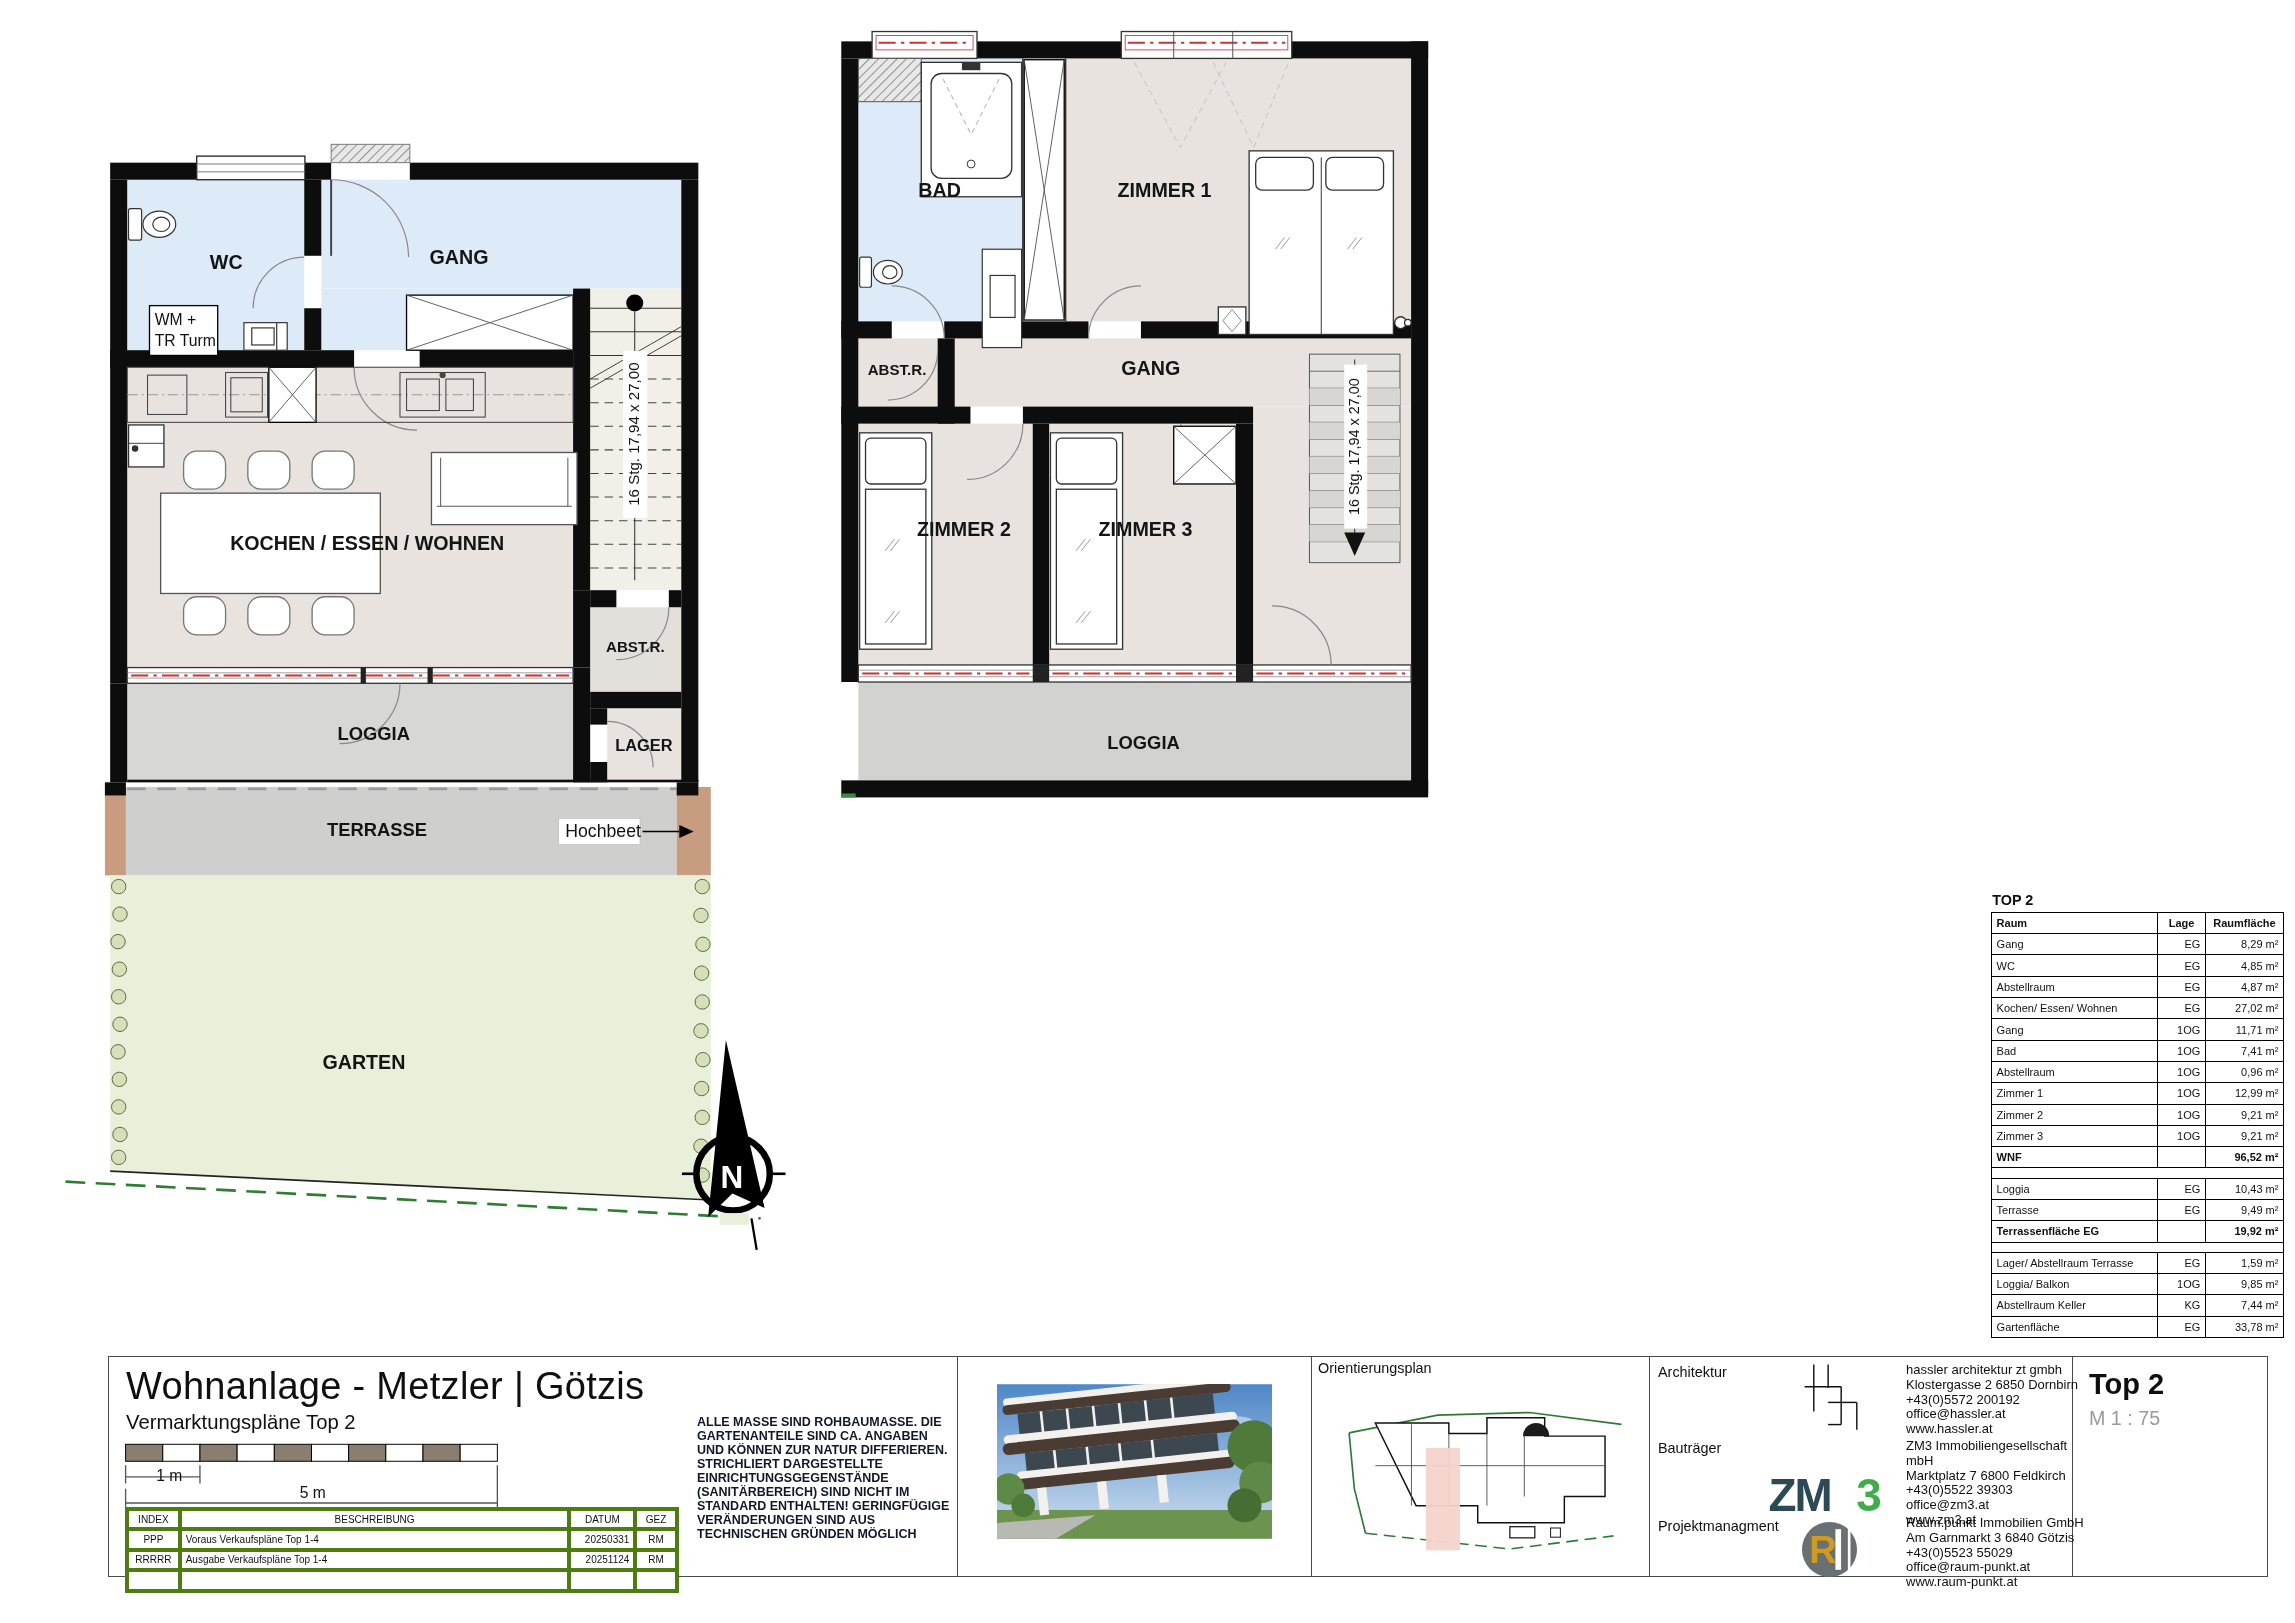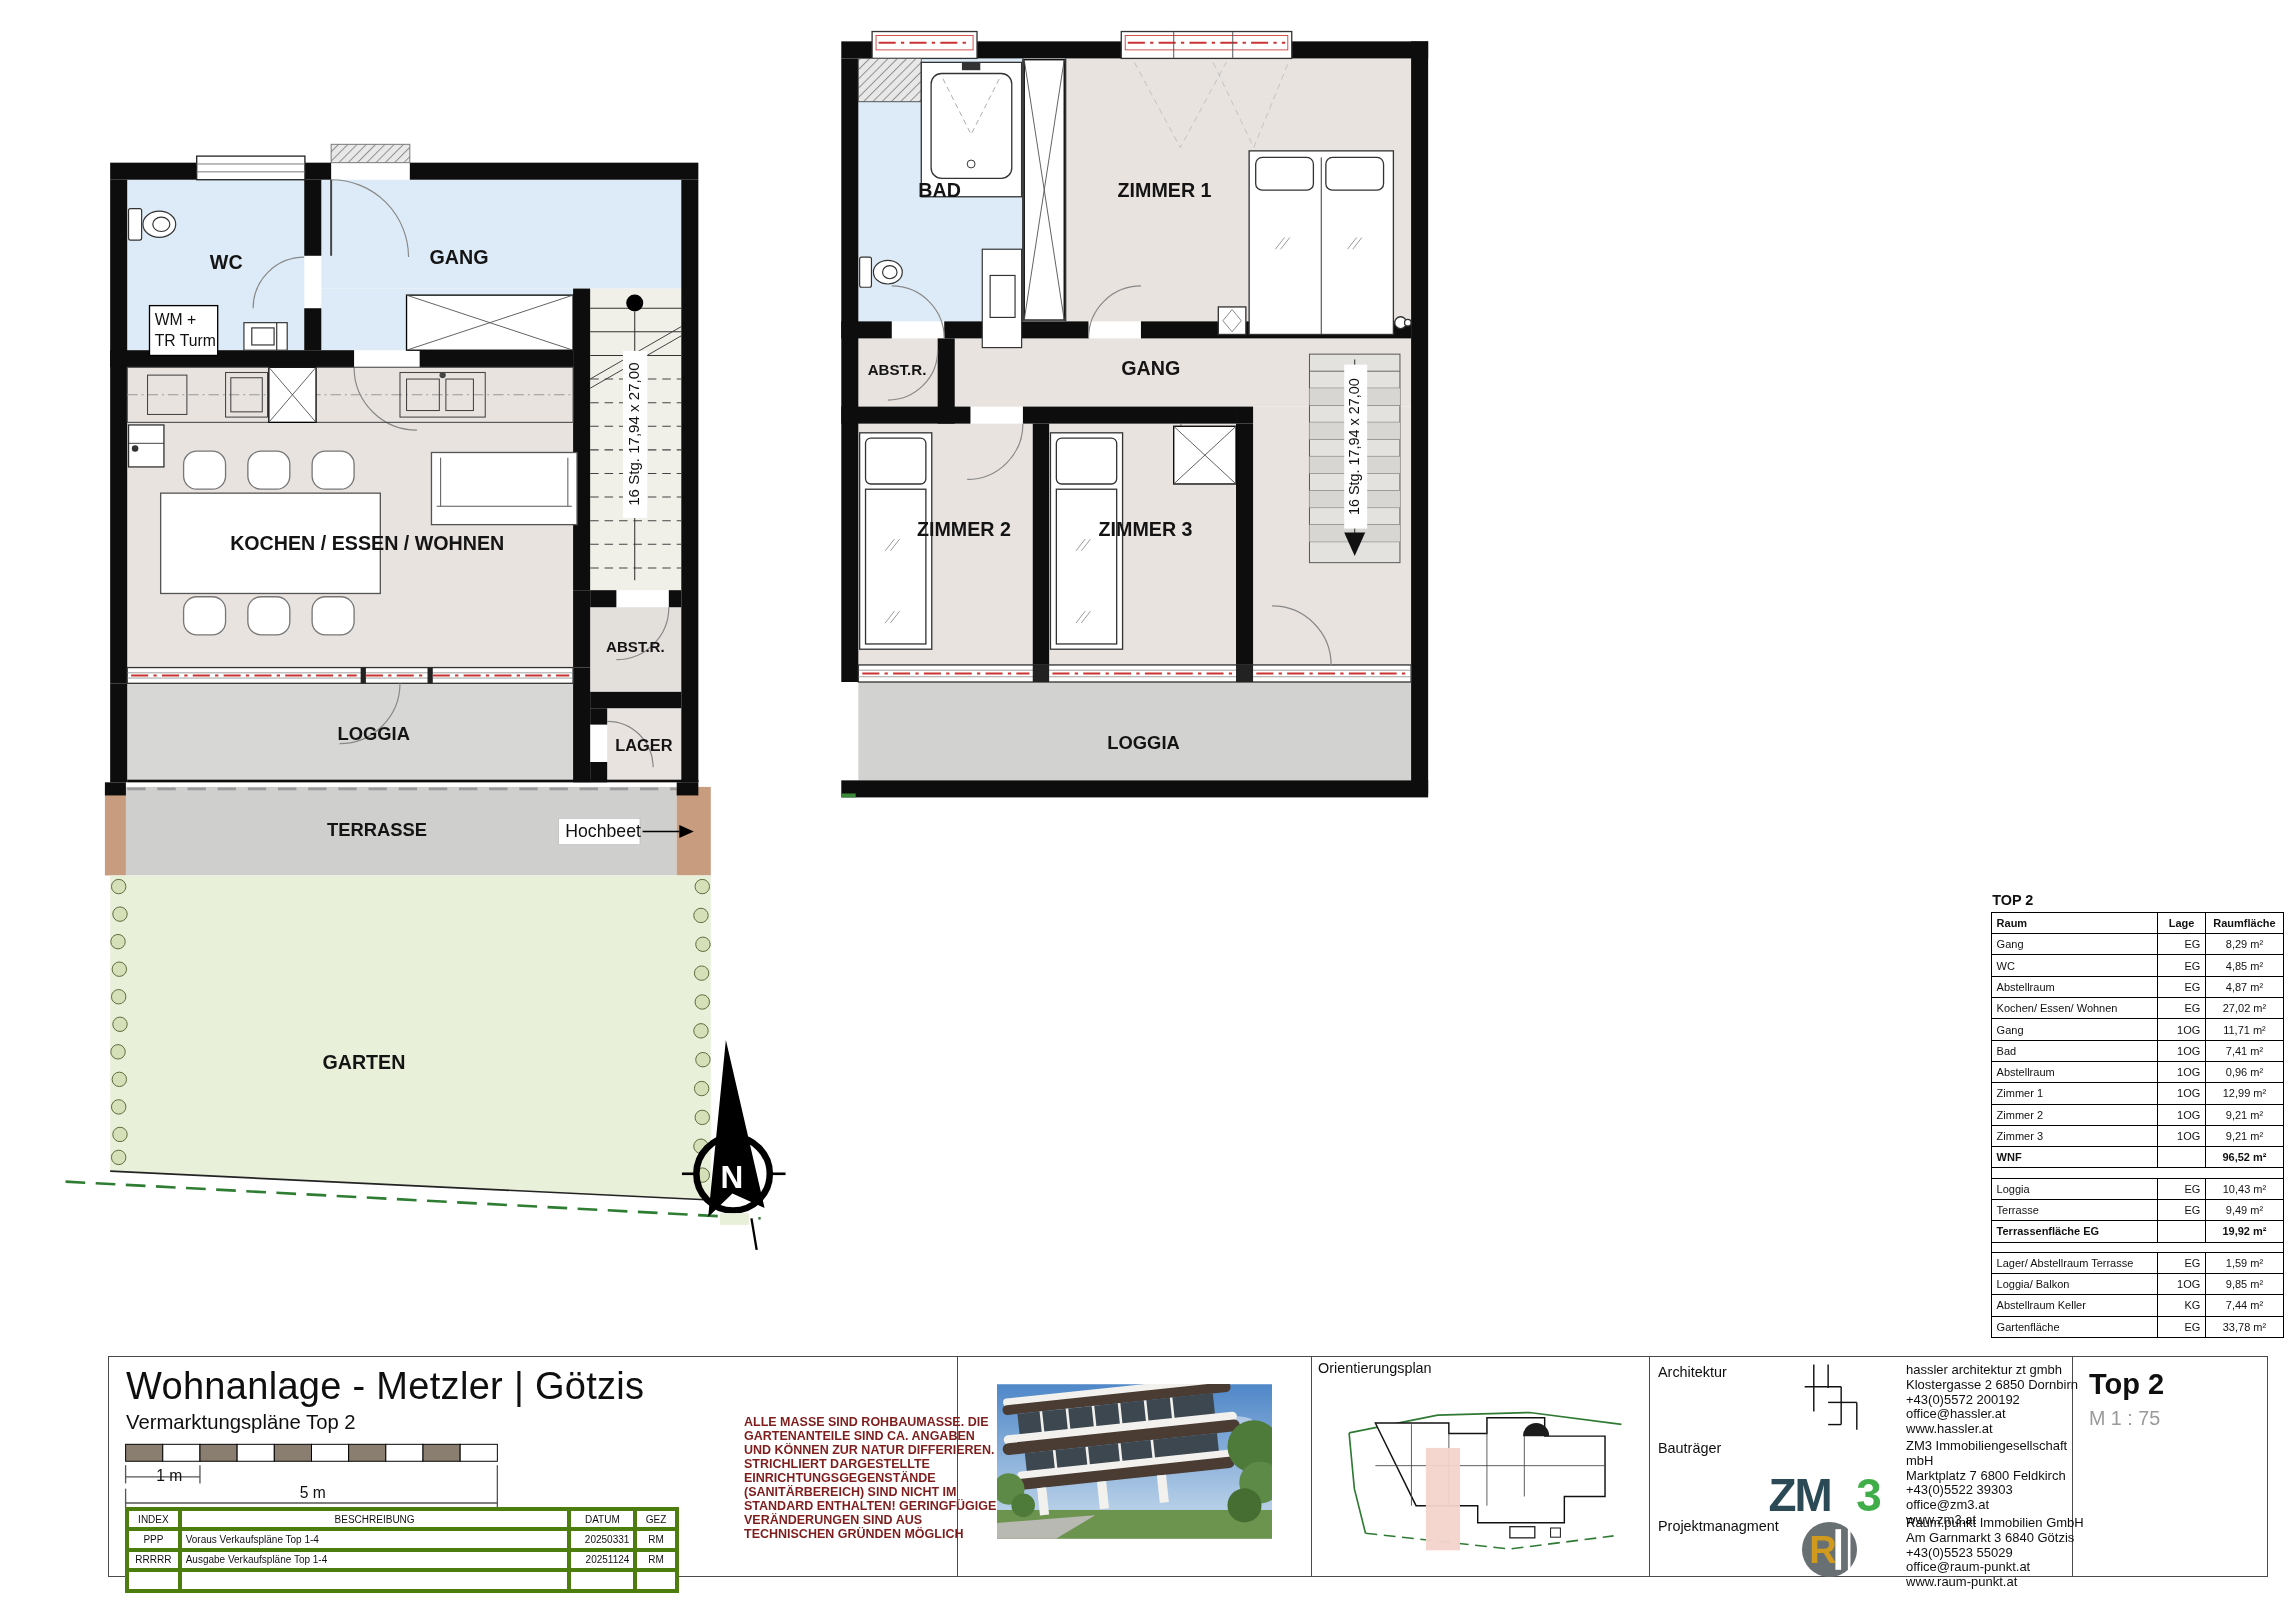--- a/index.html
+++ b/index.html
@@ -5,21 +5,21 @@
   html,body{margin:0;padding:0;background:#fff;}
   #sheet{position:relative;width:2295px;height:1623px;background:#ffffff;overflow:hidden;
          font-family:"Liberation Sans",sans-serif;color:#111;}
   .abs{position:absolute;}
   
   .tblock{position:absolute;left:108px;top:1356px;width:2160px;height:221px;border:1.3px solid #4a4a4a;box-sizing:border-box;}
   .vdiv{position:absolute;top:0;width:1.3px;height:100%;background:#4a4a4a;}
   .sheet-title{position:absolute;left:126px;top:1365px;font-size:38px;letter-spacing:0.3px;color:#0f0f0f;}
   .sheet-subtitle{position:absolute;left:126px;top:1411px;font-size:20.3px;color:#0f0f0f;}
   .disclaimer{position:absolute;left:697px;top:1415px;width:253px;font-size:12.5px;line-height:14px;
-              font-weight:700;color:#7f1d1d;text-transform:uppercase;margin-left:47px;}
+              font-weight:700;color:#0f172a;text-transform:uppercase;}
   .orient-label{position:absolute;left:1318px;top:1360px;font-size:14.4px;color:#0f0f0f;}
   .role-label{position:absolute;left:1658px;font-size:14.4px;color:#0f0f0f;}
   .contact-lines{position:absolute;left:1906px;font-size:13px;line-height:14.8px;color:#0f0f0f;}
   .stamp-unit{position:absolute;left:2089px;top:1368px;font-size:29px;font-weight:700;color:#0f0f0f;}
   .stamp-scale{position:absolute;left:2089px;top:1407px;font-size:19.7px;color:#9a9a9a;}
   
   .itable{position:absolute;left:125px;top:1507px;border-collapse:collapse;table-layout:fixed;width:554px;background:#fff;}
   .itable td,.itable th{border:4px solid #4d7c0f;height:16.4px;padding:0 3.9px;font-size:10px;font-weight:400;overflow:hidden;white-space:nowrap;}
   .itable th{text-align:center;}
   .ic-index{width:41px;text-align:center;}
@@ -28,21 +28,21 @@
   
   .atable-wrap{position:absolute;left:1991px;top:892px;width:294px;}
   .atable-title{font-size:14.4px;font-weight:700;margin:0 0 3.9px 1.3px;}
   .atable{border-collapse:collapse;table-layout:fixed;width:293px;background:#fff;border:1.6px solid #000;}
   .atable td,.atable th{border:1px solid #000;height:20.3px;padding:0 4.6px;font-size:11px;font-weight:400;overflow:hidden;white-space:nowrap;}
   .atable th{text-align:left;font-weight:700;}
   .col-raum{width:164px;}
   .col-lage{width:47px;text-align:center;}
   .col-fl{width:77px;text-align:right;}
   .atable .lage{text-align:right;margin-top:8px;}
-  .atable .num{text-align:center;}
+  .atable .num{text-align:right;}
   .atable tr.total td{font-weight:700;}
   .atable tr.gaprow td{height:9.2px;}
 </style>
 </head>
 <body>
 
 <div id="sheet">
 
 <svg class="abs" style="left:0;top:0" width="2295" height="1623" viewBox="0 0 3500 2475">
   <defs>

